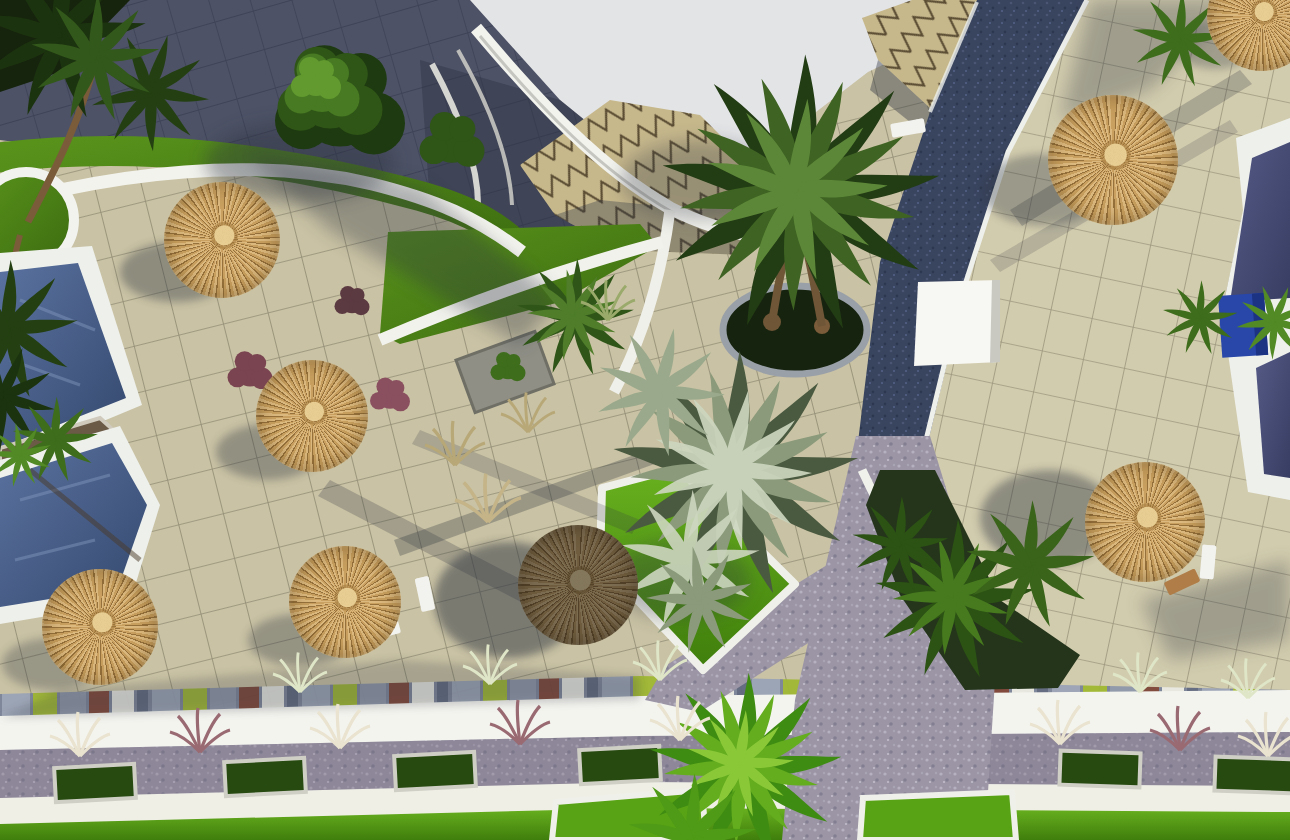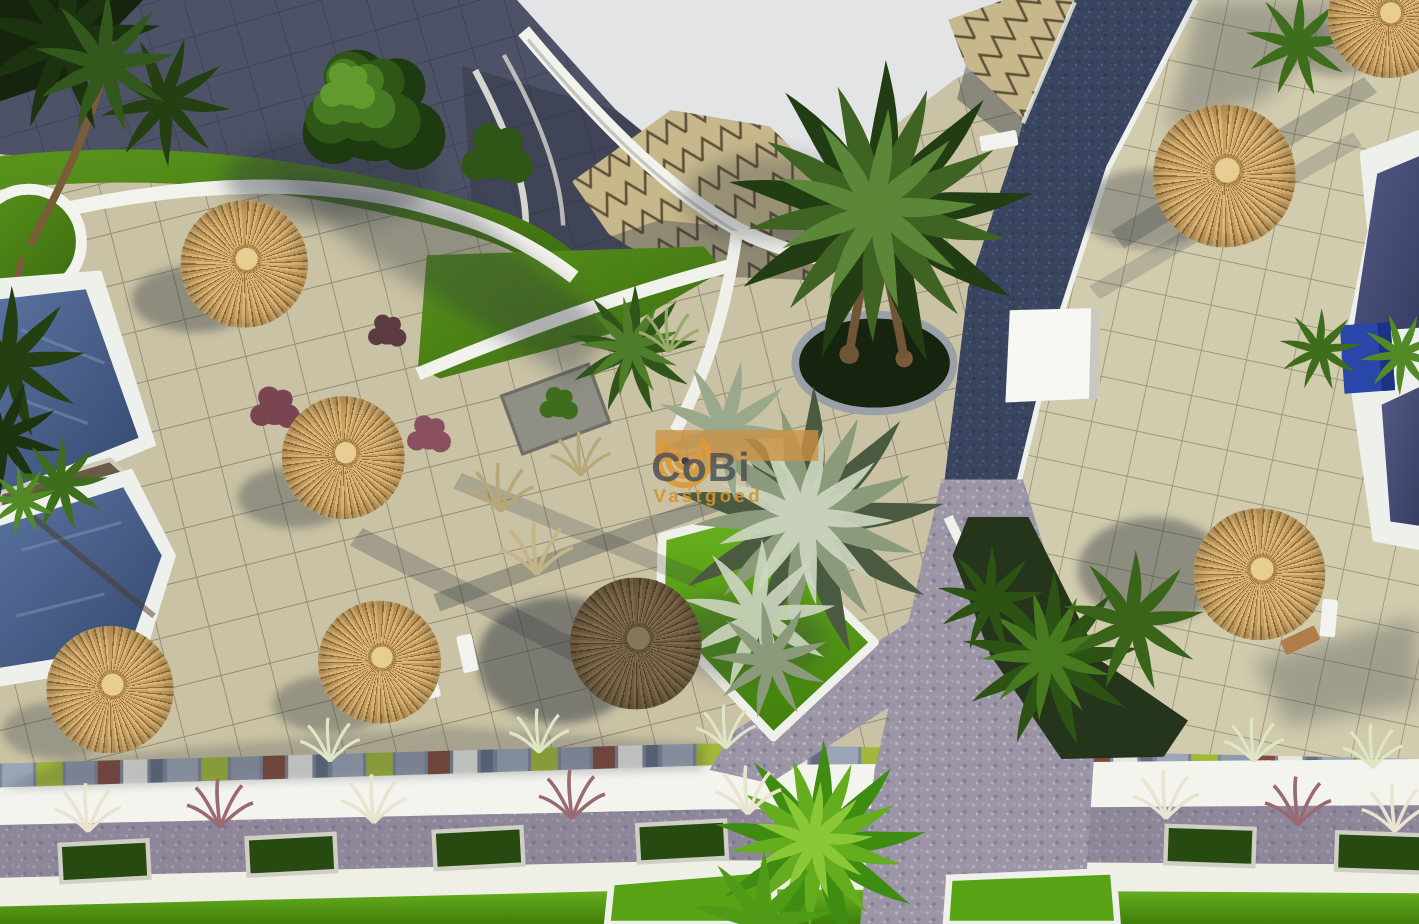--- a/index.html
+++ b/index.html
@@ -345,24 +345,13 @@
 
   <div class="umb" style="left:164px;top:182px;width:116px;height:116px;"></div>
   <div class="umb" style="left:256px;top:360px;width:112px;height:112px;"></div>
   <div class="umb" style="left:42px;top:569px;width:116px;height:116px;"></div>
   <div class="umb" style="left:289px;top:546px;width:112px;height:112px;"></div>
   <div class="umb dark" style="left:518px;top:525px;width:120px;height:120px;"></div>
   <div class="umb" style="left:1048px;top:95px;width:130px;height:130px;"></div>
   <div class="umb" style="left:1085px;top:462px;width:120px;height:120px;"></div>
   <div class="umb" style="left:1207px;top:-39px;width:110px;height:110px;"></div>
 
-  <div class="wm">
-    <div class="wm-band"></div>
-    <svg class="wm-logo" viewBox="0 0 64 64">
-      <circle cx="32" cy="34" r="23" fill="none" stroke="#df9a34" stroke-width="5.5" stroke-dasharray="110 35" transform="rotate(-50 32 34)"></circle>
-      <circle cx="32" cy="34" r="14.5" fill="none" stroke="#df9a34" stroke-width="5.5" stroke-dasharray="66 26" transform="rotate(-30 32 34)"></circle>
-      <circle cx="32" cy="34" r="7" fill="none" stroke="#d88f2e" stroke-width="5" stroke-dasharray="30 14" transform="rotate(-10 32 34)"></circle>
-      <circle cx="33" cy="35" r="3.4" fill="#3a3530"></circle>
-    </svg>
-    <div class="wm-brand">CoBi</div>
-    <div class="wm-tag">Vastgoed</div>
-  </div>
 </div>
 
 </body></html>

